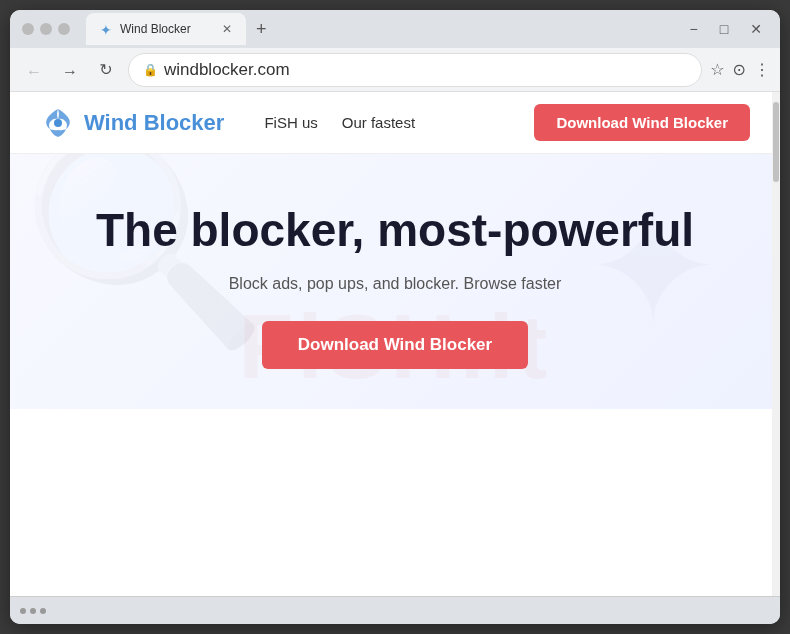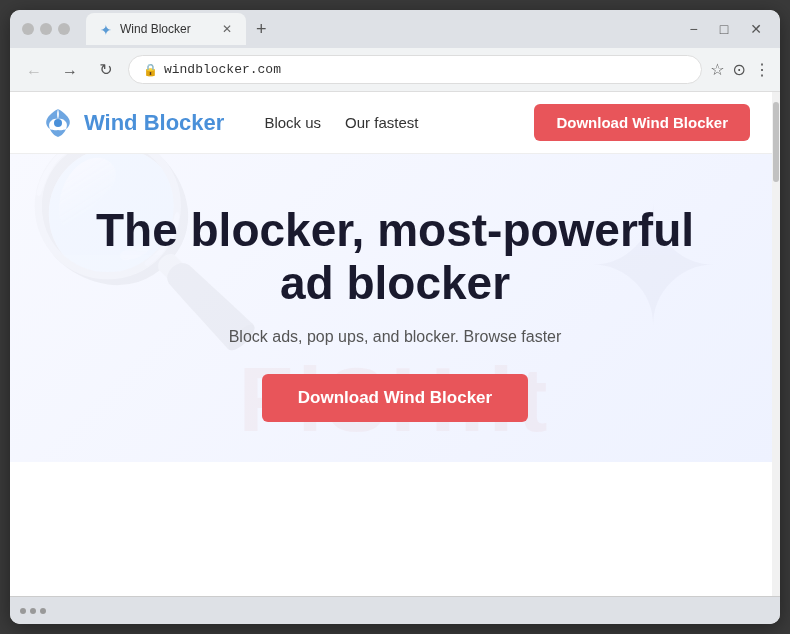--- a/index.html
+++ b/index.html
@@ -113,21 +113,21 @@
       border: 1px solid #ddd;
       border-radius: 20px;
       padding: 6px 14px;
       font-size: 13px;
       color: #333;
       display: flex;
       align-items: center;
       gap: 6px;
     }
     .lock-icon { font-size: 12px; color: #555; }
-    .address-text { flex: 1; font-size: 13px; color: #333; font-family: Liberation Mono, monospace; }
+    .address-text { flex: 1; font-size: 17px; color: #333; }
     .addr-right-icons { display: flex; gap: 8px; align-items: center; }
     .addr-icon { font-size: 16px; color: #555; cursor: pointer; }
 
     
     .webpage {
       flex: 1;
       background: #fff;
       overflow: hidden;
       position: relative;
     }
@@ -324,38 +324,37 @@
           <g fill="#4a90d9">
             <path d="M18 4 C18 4 10 8 7 14 C5 18 7 22 10 24 C10 24 8 20 10 17 C12 14 15 13 18 14 C18 14 16 10 18 4Z" opacity="0.8"></path>
             <path d="M18 4 C18 4 26 8 29 14 C31 18 29 22 26 24 C26 24 28 20 26 17 C24 14 21 13 18 14 C18 14 20 10 18 4Z" opacity="0.8"></path>
             <path d="M10 24 C10 24 12 30 18 32 C24 30 26 24 26 24 C26 24 22 26 18 25 C14 26 10 24 10 24Z" opacity="0.8"></path>
             <circle cx="18" cy="18" r="4" fill="#4a90d9"></circle>
           </g>
         </svg>
         <span class="logo-text">Wind Blocker</span>
       </div>
       <div class="site-nav-links">
-        <a class="nav-link">Block us</a>
+        <a class="nav-link">FiSH us</a>
         <a class="nav-link">Our fastest</a>
       </div>
       <button class="nav-cta">Download Wind Blocker</button>
     </div>
 
     <div class="hero">
       <div class="hero-bg">
 
         <span class="hero-bg-icon hero-bg-icon-1">🔍</span>
 
         <span class="hero-bg-icon hero-bg-icon-2">✦</span>
 
         <span class="hero-bg-text">FiSH.it</span>
       </div>
       <h1>
         <span>The blocker, most-powerful</span><br>
-        <span>ad blocker</span>
       </h1>
       <p>Block ads, pop ups, and blocker. Browse faster</p>
       <button class="hero-cta">Download Wind Blocker</button>
     </div>
 
     <div class="scrollbar">
       <div class="scrollbar-thumb"></div>
     </div>
   </div>
 

